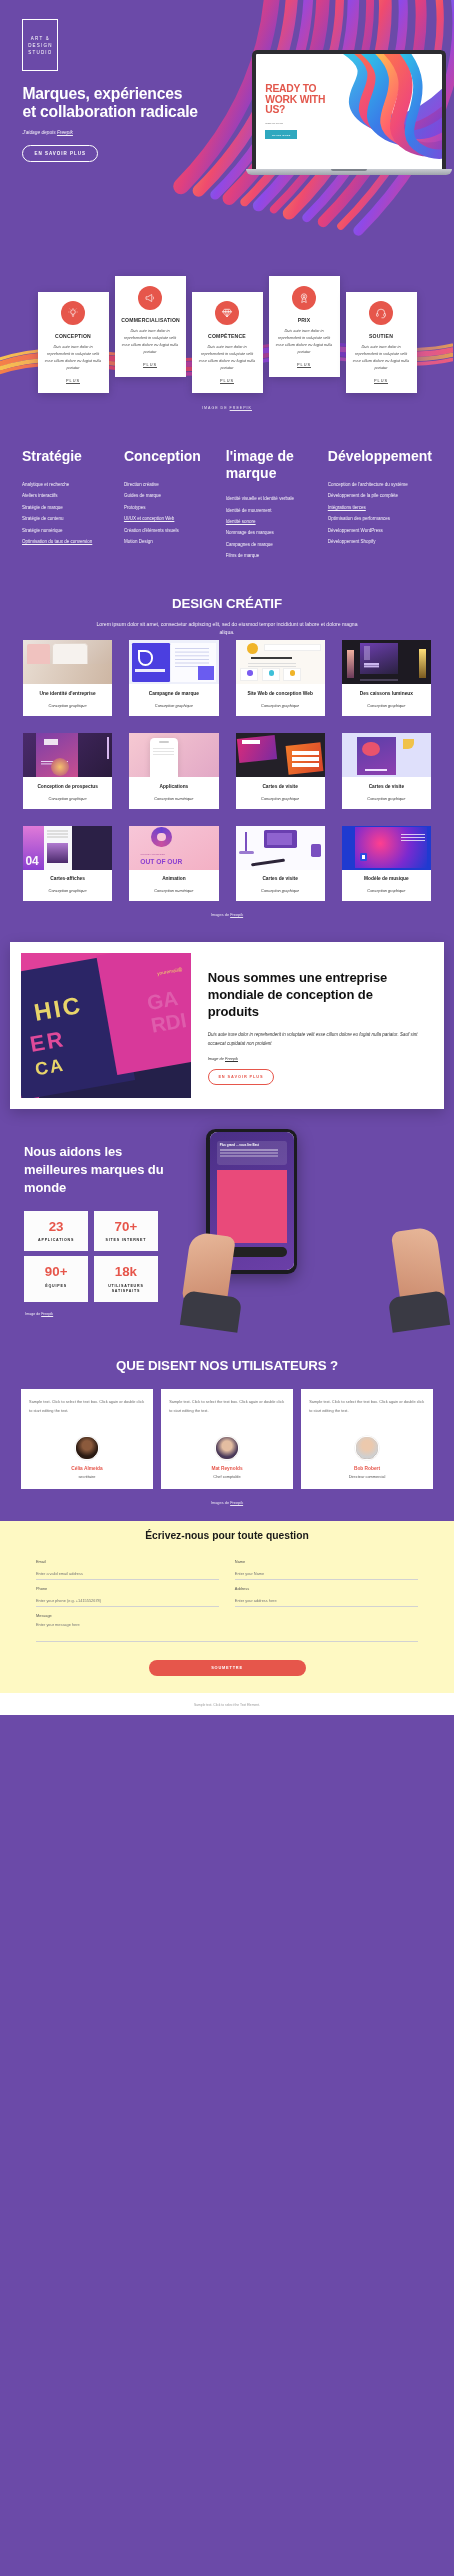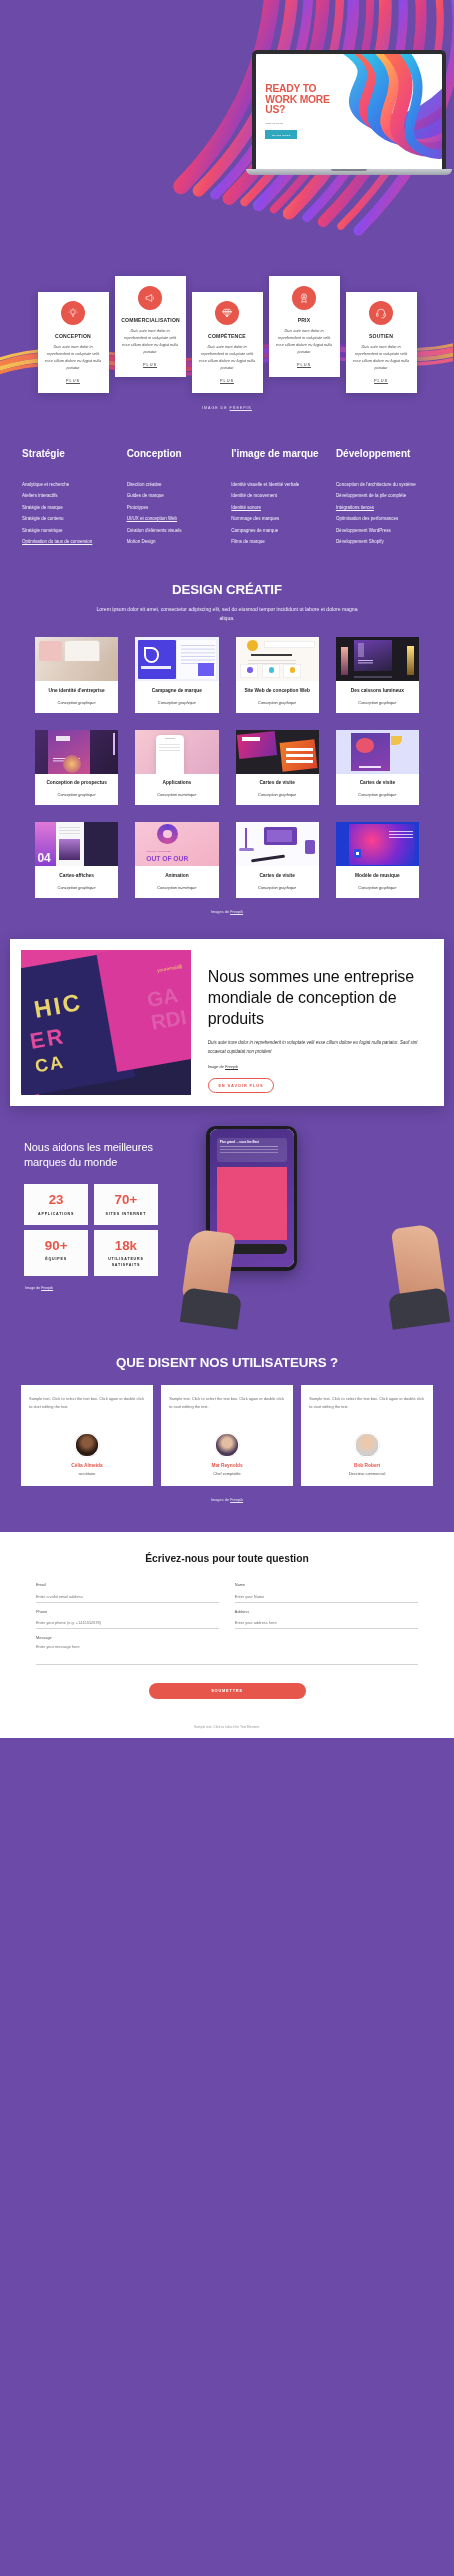--- a/index.html
+++ b/index.html
@@ -86,73 +86,73 @@
   .svc-name { font-size: 5.1px; font-weight: 800; letter-spacing: 0.2px; margin-bottom: 5.5px; }
   .svc-text { font-size: 3.9px; font-style: italic; line-height: 1.75; color: #4a4a4a; }
   .svc-more { font-size: 3.9px; letter-spacing: 1px; margin-top: 6.7px; display: inline-block;
     border-bottom: 0.6px solid #555; color: #333; font-weight: 500; }
   .credit-center { text-align: center; font-size: 3.6px; letter-spacing: 1px; margin-top: 13.3px; opacity: .85;}
   .credit-center u { text-decoration: underline; }
 
   
   .menus { display: flex; padding: 18px 22px 27px; gap: 8.5px; }
   .menu-col { flex: 1; }
-  .menu-col h4 { font-size: 10px; font-weight: 800; margin-bottom: 11px; line-height: 1.2; min-height: 19.4px; }
+  .menu-col h4 { font-size: 14px; font-weight: 800; margin-bottom: 11px; line-height: 1.2; min-height: 19.4px; }
   .menu-col li { list-style: none; font-size: 4.5px; line-height: 2.55; opacity: .95; }
   .menu-col li.link { text-decoration: underline; }
 
   
   .portfolio { padding: 7.3px 0 15.7px; }
   .grid {
-    display: grid; grid-template-columns: repeat(4, 1fr); gap: 17px; padding: 0 35px; margin-top: 15px;
+    display: grid; grid-template-columns: repeat(4, 1fr); gap: 17px; padding: 0 23px; margin-top: 4px;
   }
   .tile { background: #fff; }
   .thumb { height: 44px; position: relative; overflow: hidden; }
   .tile-body { padding: 6.7px 3.6px 7.9px; text-align: center; color: #1f1f1f; }
   .tile-title { font-size: 4.8px; font-weight: 800; line-height: 1.35; }
   .tile-cat { font-size: 3.9px; font-style: italic; color: #3b3b3b; margin-top: 5.5px; }
 
   
   .about { background: #fff; margin: 9.7px 9.7px 0; display: flex; padding: 11px;
     box-shadow: 0 3.6px 13.3px rgba(0,0,0,.2); position: relative; }
   .about-img { width: 170px; height: 145px; position: relative; overflow: hidden; flex: 0 0 170px; }
   .about-body { padding: 17px 6px 0 17px; color: #111; }
-  .about-body h2 { font-size: 16px; font-weight: 400; line-height: 1.3; letter-spacing: -0.1px; }
+  .about-body h2 { font-size: 13px; font-weight: 700; line-height: 1.3; letter-spacing: -0.1px; }
   .about-body p { font-size: 4.5px; font-style: italic; line-height: 1.95; margin-top: 9.7px; color: #333; }
   .about-credit { font-size: 3.9px; font-style: italic; margin-top: 7.3px; color: #333; }
   .btn-red {
     display: inline-block; margin-top: 8.5px; border: 0.6px solid #e6564b; color: #e6564b;
     border-radius: 11px; padding: 4.2px 9.7px; font-size: 3.9px; font-weight: 700; letter-spacing: 0.9px;
     background: none;
   }
 
   
   .stats-sec { display: flex; padding: 34px 0 18px; position: relative; }
   .stats-left { width: 182px; padding-left: 24px; }
-  .stats-left h2 { font-size: 11px; font-weight: 400; line-height: 1.35; letter-spacing: -0.1px; }
+  .stats-left h2 { font-size: 13px; font-weight: 700; line-height: 1.35; letter-spacing: -0.1px; }
   .stat-grid { display: grid; grid-template-columns: 1fr 1fr; gap: 5.5px; margin-top: 14.5px; width: 134px; }
   .stat-box { background: #fcfcfc; padding: 9px 2.4px 7.9px; text-align: center; }
   .stat-num { font-size: 13.3px; font-weight: 800; color: #e6564b; line-height: 1; }
   .stat-lab { font-size: 3.6px; font-weight: 800; letter-spacing: 0.8px; color: #1c1c1c; margin-top: 4.8px; line-height: 1.5; }
   .stats-credit { font-size: 3.6px; margin-top: 9.7px; opacity: .9; padding-left: 1.2px; }
   .stats-credit u { text-decoration: underline; }
   .stats-right { flex: 1; position: relative; height: 182px; }
 
   
   .testi-sec { padding: 14.5px 0 15.7px; }
   .testi-row { display: grid; grid-template-columns: repeat(3,1fr); gap: 7.3px; padding: 0 20.6px; margin-top: 15.7px; }
   .testi-card { background: #fff; color: #222; padding: 9.7px 8.5px 9.7px; position: relative; text-align: center; }
   .testi-text { font-size: 3.9px; line-height: 2.1; color: #6b6b6b; text-align: left; min-height: 31.5px; }
   .avatar { width: 24px; height: 24px; border-radius: 50%; margin: 6px auto 6px; overflow: hidden;
     border: 1.2px solid #fff; box-shadow: 0 0 0 0.6px #eee; }
   .testi-name { font-size: 4.8px; font-weight: 800; color: #e6564b; }
   .testi-role { font-size: 3.9px; color: #555; margin-top: 3.6px; }
 
   
-  .form-sec { background: #ffffff; color: #222; padding: 20px 36px 17px; margin-top: 14px; }
+  .form-sec { background: #fef9c3; color: #222; padding: 8px 36px 17px; margin-top: 0; }
   .form-title { text-align: center; font-size: 10.3px; font-weight: 800; line-height: 1.4; color: #1a1a1a; }
   .form-grid { display: grid; grid-template-columns: 1fr 1fr; gap: 6px 15.7px; margin-top: 15.7px; }
   .field label { display: block; font-size: 3.9px; color: #555; margin-bottom: 1.8px; }
   .field input, .field textarea {
     width: 100%; border: none; border-bottom: 0.6px solid #d2d2d2; font-size: 3.9px; color: #888;
     padding: 2.4px 0 3px; font-family: "Liberation Sans", sans-serif; background: none; outline: none;
   }
   .field.full { grid-column: 1 / -1; }
   .field textarea { resize: none; height: 23px; }
   .submit-btn {
@@ -196,20 +196,32 @@
         <path d="M222 -40 C 336 110, 326 300, 222 470" stroke="url(#sw3)" stroke-width="19"></path>
         <path d="M250 -40 C 366 110, 352 300, 248 470" stroke="url(#sw1)" stroke-width="13"></path>
         <path d="M276 -40 C 392 110, 378 300, 274 470" stroke="url(#sw2)" stroke-width="21"></path>
         <path d="M306 -40 C 424 110, 406 300, 304 470" stroke="url(#sw3)" stroke-width="15"></path>
         <path d="M336 -40 C 456 110, 434 300, 332 470" stroke="url(#sw1)" stroke-width="18"></path>
         <path d="M368 -40 C 490 110, 464 300, 362 470" stroke="url(#sw2)" stroke-width="12"></path>
         <path d="M398 -40 C 520 110, 492 300, 392 470" stroke="url(#sw3)" stroke-width="17"></path>
       </g>
     </svg>
 
+    <div class="hero-inner">
+      <div class="badge-box">
+        <span>ART &amp;</span>
+        <span>DESIGN</span>
+        <span>STUDIO</span>
+      </div>
+      <h1 class="hero-title">Marques, expériences et collaboration radicale</h1>
+      <div class="hero-credit">
+        <span>J'aidage depuis </span><u>Freepik</u>
+      </div>
+      <a class="btn-outline">EN SAVOIR PLUS</a>
+    </div>
 
     <div class="laptop">
       <div class="laptop-screen">
         <svg class="screen-wave" viewBox="0 0 320 200" preserveAspectRatio="none">
           <defs>
             <linearGradient id="wv1" x1="0" y1="0" x2="1" y2="0.6">
               <stop offset="0" stop-color="#ff7a45"></stop>
                 <stop offset=".45" stop-color="#f04a78"></stop>
                 <stop offset="1" stop-color="#7a3fd0"></stop>
             </linearGradient>
@@ -228,21 +240,21 @@
           <g fill="none" stroke-linecap="round">
             <path d="M150 -20 C 250 40, 130 70, 200 110 C 260 145, 330 80, 360 40" stroke="url(#wv2)" stroke-width="34" opacity=".95"></path>
             <path d="M160 -20 C 262 46, 140 84, 212 124 C 272 156, 336 96, 366 58" stroke="url(#wv1)" stroke-width="22"></path>
             <path d="M176 -20 C 278 52, 156 96, 228 136 C 284 166, 344 112, 372 76" stroke="url(#wv2)" stroke-width="26"></path>
             <path d="M196 -20 C 296 58, 176 108, 246 146 C 298 176, 352 128, 378 96" stroke="url(#wv3)" stroke-width="18"></path>
             <path d="M216 -20 C 314 64, 198 118, 264 156 C 312 182, 360 142, 384 114" stroke="url(#wv1)" stroke-width="24"></path>
             <path d="M240 -20 C 332 70, 222 128, 284 164 C 326 188, 368 156, 390 132" stroke="url(#wv2)" stroke-width="16"></path>
           </g>
         </svg>
         <div class="screen-copy">
-          <h3>READY TO WORK MORE US?</h3>
+          <h3>READY TO WORK WITH US?</h3>
           <p>image for freepik</p>
           <span class="screen-btn">LEARN MORE</span>
         </div>
       </div>
       <div class="laptop-base"></div>
     </div>
   </section>
 
   <section class="whatwedo">
     <svg class="wave-strip" viewBox="0 0 750 96" preserveAspectRatio="none">

